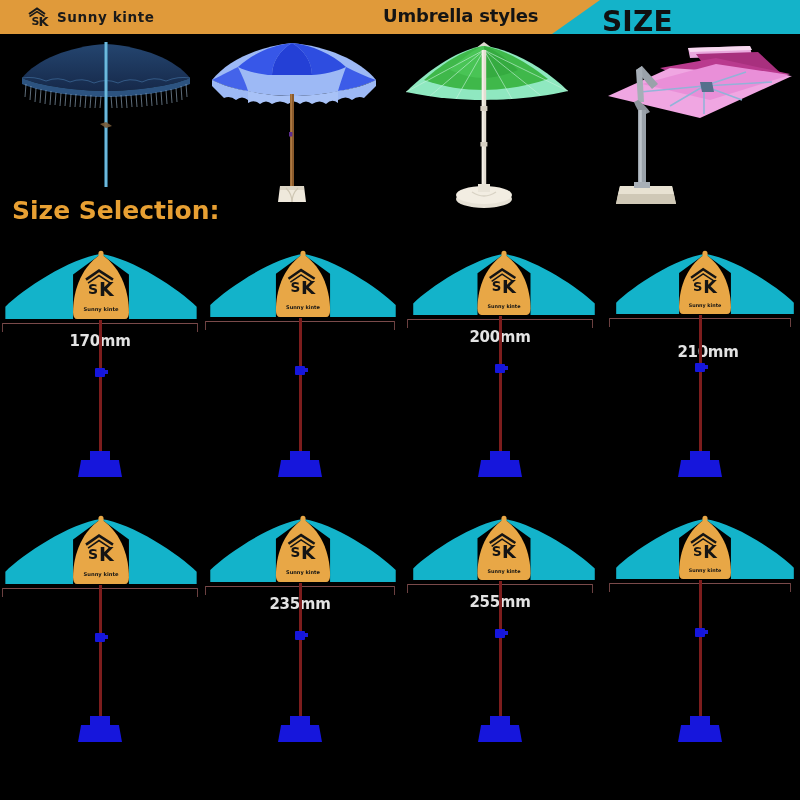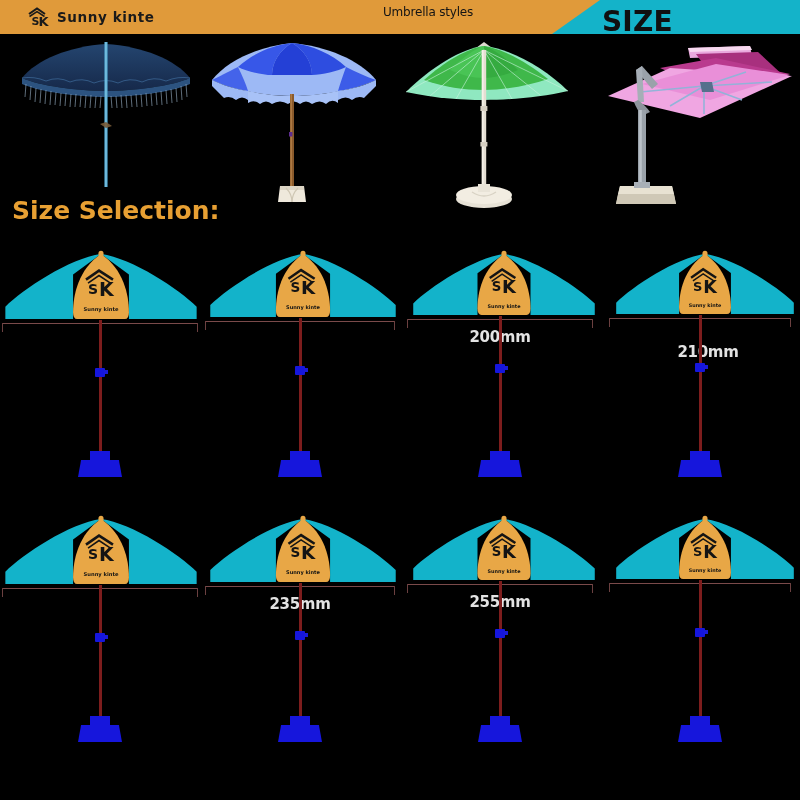--- a/index.html
+++ b/index.html
@@ -51,22 +51,22 @@
     font-weight: bold;
     color: #1a1a1a;
     letter-spacing: 0.6px;
     line-height: 20px;
     font-family: "DejaVu Sans", sans-serif;
   }
   .hdr-title {
     position: absolute;
     top: 5px;
     left: 383px;
-    font-size: 12px;
-    font-weight: normal;
+    font-size: 18px;
+    font-weight: bold;
     color: #141414;
     letter-spacing: -0.2px;
     font-family: "DejaVu Sans", sans-serif;
   }
   .hdr-sub {
     position: absolute;
     top: 5px;
     left: 602px;
     font-size: 28px;
     font-weight: bold;
@@ -337,20 +337,21 @@
           <g transform="translate(98,32.56) scale(1)">
             <path d="M-15 -3 L-2 -12 L12 -3" fill="none" stroke="#141414" stroke-width="2.6"></path>
             <path d="M-13 0.5 L-2 -7 L9.5 0.5" fill="none" stroke="#141414" stroke-width="1.6"></path>
             <text x="-13" y="11" font-family="DejaVu Sans, sans-serif" font-size="14" font-weight="bold" fill="#141414">S</text>
             <text x="-2" y="13" font-family="DejaVu Sans, sans-serif" font-size="19" font-weight="bold" fill="#141414">K</text>
           </g>
           <text x="98" y="61.18" text-anchor="middle" font-family="DejaVu Sans, sans-serif" font-size="5.20" font-weight="bold" fill="#141414">Sunny kinte</text>
         </svg>
       </div>
       <div class="meas" style="left: 2px; width: 194px; top: 73px;"></div>
+      <div class="size-label" style="left: 0px; top: 82px;">170mm</div>
       <div class="pole" style="left: 98.5px; top: 70px; height: 140px; background: rgb(125, 29, 29);"></div>
       <div class="crank" style="left: 95px; top: 118px; background: rgb(22, 22, 220);"></div>
       <div class="base-top" style="left: 90px; top: 201px; background: rgb(22, 22, 220);"></div>
       <div class="base-bot" style="left: 78px; top: 210px; background: rgb(22, 22, 220);"></div>
     </div>
   <div class="size-cell" id="cell1" style="left:200px;top:0px;">
       <div class="canopy-box" style="left: 5px; top: 0px; width: 190px;">
         <svg width="190" height="70" viewBox="0 0 190 70" class="canopy-svg">
           <path d="M95 4 C64.6 7.96 19 38.32 2.2800000000000002 55.120000000000005 L2.2800000000000002 67 L67.925 67 L67.925 23.8 Z" fill="#13b3ca"></path>
           <path d="M95 4 C125.4 7.96 171 38.32 187.72 55.120000000000005 L187.72 67 L122.075 67 L122.075 23.8 Z" fill="#13b3ca"></path>

